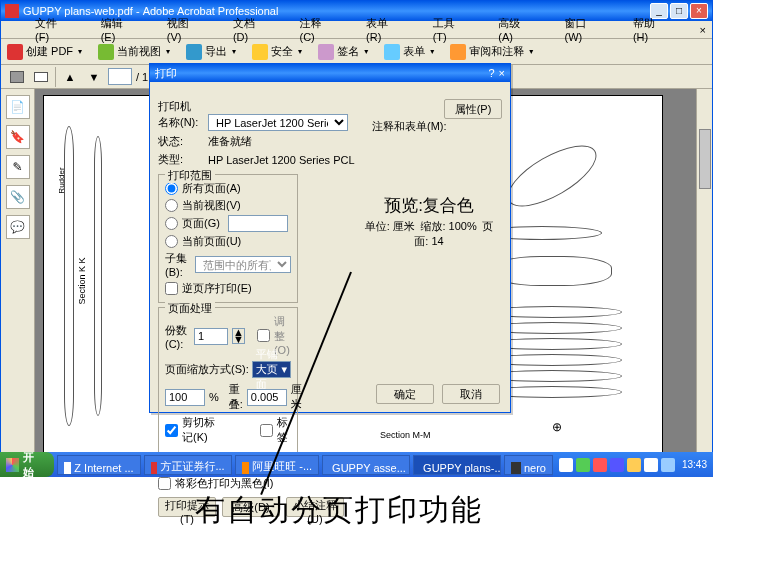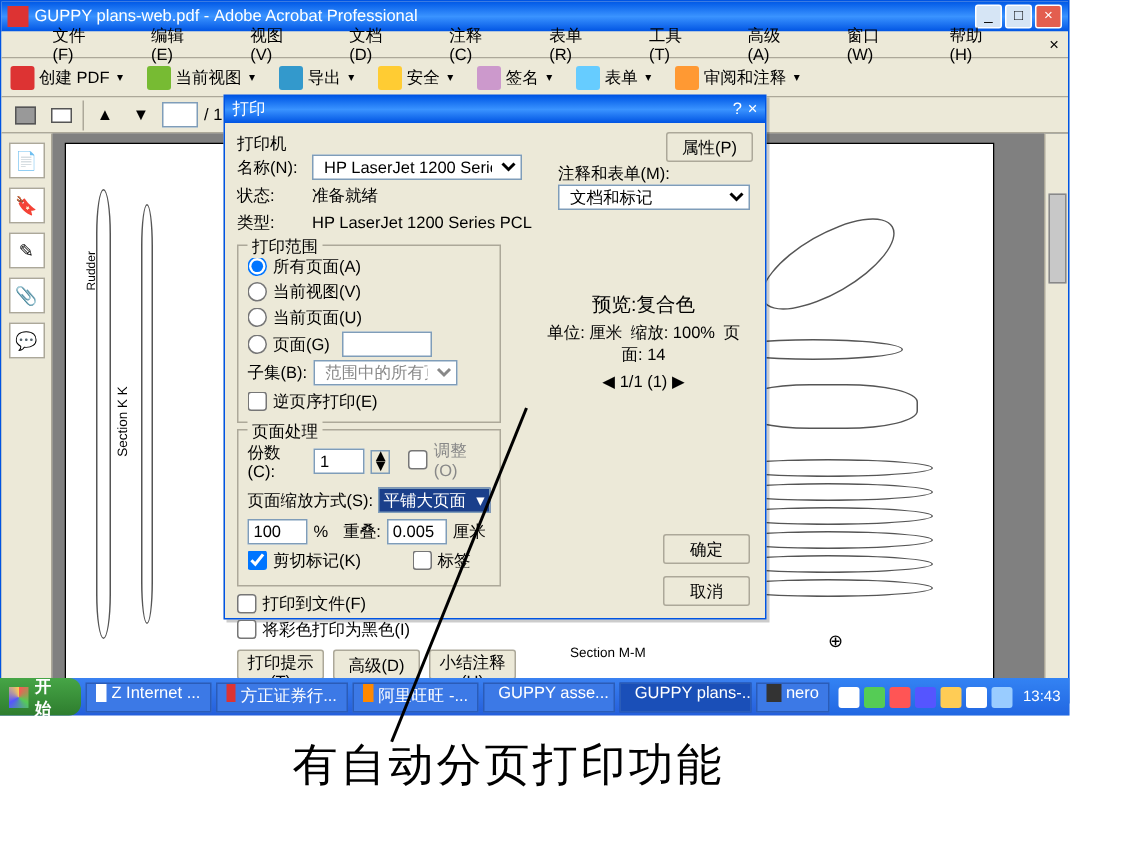--- a/index.html
+++ b/index.html
@@ -26,46 +26,46 @@
 .side-icon { width: 24px; height: 24px; border: 1px solid #aca899; background: #fff; display: flex; align-items: center; justify-content: center; font-size: 12px; }
 .docarea { flex: 1; background: #808080; position: relative; overflow: hidden; }
 .page { position: absolute; background: #fff; border: 1px solid #000; }
 .page1 { top: 6px; left: 8px; width: 620px; height: 370px; }
 
 .bp { position: absolute; background: none; border: 1px solid #555; }
 
 
 .dialog { position: absolute; top: 62px; left: 148px; width: 362px; height: 350px; background: #ece9d8; border: 1px solid #0054e3; box-shadow: 2px 2px 0 rgba(0,0,0,.2); }
 .dlg-title { height: 18px; background: linear-gradient(#0058e6,#3a93ff,#0054e3); color: #fff; padding: 0 5px; line-height: 18px; font-size: 11px; display: flex; }
-.dlg-body { padding: 6px 8px; font-size: 11px; }
+.dlg-body { padding: 17px 8px; font-size: 11px; }
 .row { display: flex; align-items: center; margin-bottom: 3px; gap: 4px; }
 .lbl { width: 46px; }
 .inp, select.inp { height: 17px; border: 1px solid #7f9db9; background: #fff; font-size: 11px; padding: 0 3px; }
 .inp.sm { width: 40px; }
 .btn { height: 20px; min-width: 58px; background: #ece9d8; border: 1px solid #aca899; border-radius: 2px; font-size: 11px; padding: 0 6px; }
 .group { border: 1px solid #aca899; padding: 6px 6px 4px; margin-bottom: 4px; position: relative; }
 .group > .gt { position: absolute; top: -7px; left: 6px; background: #ece9d8; padding: 0 3px; font-size: 11px; }
 .radio, .check { display: flex; align-items: center; gap: 4px; margin-bottom: 2px; }
 .radio input, .check input { margin: 0; }
 .preview { position: absolute; top: 130px; right: 10px; width: 142px; }
-.preview .pt { font-size: 13px; text-align: center; }
+.preview .pt { font-size: 17px; text-align: center; }
 .preview .pbox { width: 82px; height: 170px; border: 1px solid #000; margin: 2px auto; background: #fff; position: relative; }
 .preview .pstat { font-size: 10px; text-align: center; margin-top: 2px; }
 .preview .pnav { text-align: center; font-size: 11px; margin-top: 4px; }
 .scale-row { display: flex; align-items: center; gap: 3px; margin-bottom: 4px; }
 .scale-sel { flex: 1; height: 17px; background: #1a3f8b; color: #fff; border: 1px solid #7f9db9; padding: 0 3px; font-size: 11px; display: flex; align-items: center; }
 .bottom-btns { display: flex; gap: 6px; margin-top: 6px; }
-.ok-row { position: absolute; bottom: 8px; right: 10px; display: flex; gap: 8px; flex-direction: column; }
+.ok-row { position: absolute; bottom: 8px; right: 10px; display: flex; gap: 8px; }
 .dim-top { position: absolute; top: -14px; left: 0; right: 0; text-align: center; font-size: 10px; }
 .dim-left { position: absolute; top: 50%; left: -44px; transform: translateY(-50%); font-size: 10px; }
 
 
 .taskbar { position: absolute; top: 452px; left: 0; width: 713px; height: 25px; background: linear-gradient(#3a81f1,#245edb); display: flex; align-items: center; }
 .start { height: 25px; padding: 0 10px 0 6px; background: linear-gradient(#46a546,#2e7d2e); color: #fff; font-weight: bold; display: flex; align-items: center; gap: 4px; border-radius: 0 8px 8px 0; }
-.task { height: 20px; margin-left: 3px; padding: 0 6px; background: #3c79e6; border: 1px solid #2a5cb8; color: #fff; font-size: 10px; display: flex; align-items: flex-start; gap: 3px; max-width: 88px; overflow: hidden; white-space: nowrap; }
+.task { height: 20px; margin-left: 3px; padding: 0 6px; background: #3c79e6; border: 1px solid #2a5cb8; color: #fff; font-size: 10px; display: flex; align-items: flex-end; gap: 3px; max-width: 88px; overflow: hidden; white-space: nowrap; }
 .task .ti { width: 12px; height: 12px; background: #fff; }
 .tray { margin-left: auto; height: 25px; background: #1a8cff33; display: flex; align-items: center; padding: 0 6px; gap: 3px; }
 .tray .ti { width: 14px; height: 14px; background: #fff; border-radius: 2px; }
 .clock { color: #fff; font-size: 10px; margin-left: 4px; }
 
 
 .anno-line { position: absolute; width: 2px; background: #000; top: 272px; left: 350px; height: 240px; transform: rotate(22deg); transform-origin: top; }
 .anno-text { position: absolute; top: 490px; left: 195px; font-size: 30px; font-family: "SimSun", serif; letter-spacing: 2px; }
 .scroll-v { position: absolute; right: 0; top: 0; bottom: 0; width: 16px; background: #ece9d8; border-left: 1px solid #aca899; }
 .scroll-h { position: absolute; left: 0; right: 16px; bottom: 0; height: 16px; background: #ece9d8; border-top: 1px solid #aca899; }
@@ -222,45 +222,44 @@
           </div>
           <div class="row">
             <span class="lbl">类型:</span>
             <span>HP LaserJet 1200 Series PCL</span>
           </div>
         </div>
         <div style="width:130px">
           <button class="btn" style="float:right">属性(P)</button>
           <div style="clear:both;margin-top:6px">
             <div>注释和表单(M):</div>
-            <select class="inp" style="width:128px"><option>文档和标记</option></select>
           </div>
         </div>
       </div>
 
       <div style="display:flex;gap:6px;margin-top:4px">
-        <div style="width:176px">
+        <div style="width:140px">
           <div class="group">
             <span class="gt">打印范围</span>
             <label class="radio">
                 <input type="radio" checked="" style="">
                 <span>所有页面(A)</span>
               </label>
             <label class="radio">
                 <input type="radio" style="">
                 <span>当前视图(V)</span>
               </label>
             <label class="radio">
                 <input type="radio" style="">
-                <span>当前页面(U)</span>
+                <span>页面(G)</span>
+                <input class="inp" style="width: 60px; margin-left: 4px;">
               </label>
             <label class="radio">
                 <input type="radio" style="">
-                <span>页面(G)</span>
-                <input class="inp" style="width: 60px; margin-left: 4px;">
+                <span>当前页面(U)</span>
               </label>
             <div class="row">
               <span>子集(B):</span>
               <select class="inp" style="width:96px;color:#888"><option>范围中的所有页面</option></select>
             </div>
             <label class="check">
                 <input type="checkbox" style="">
                 <span>逆页序打印(E)</span>
               </label>
           </div>
@@ -320,25 +319,20 @@
             <button class="btn">小结注释(U)</button>
           </div>
         </div>
       </div>
 
       <div class="preview">
         <div class="pt">预览:复合色</div>
         <div class="pstat">
           <span>单位: 厘米</span>&nbsp;&nbsp;<span>缩放: 100%</span>&nbsp;&nbsp;<span>页面: 14</span>
         </div>
-        <div class="pnav">
-          <span>◀</span>
-          <span>1/1 (1)</span>
-          <span>▶</span>
-        </div>
       </div>
 
       <div class="ok-row">
         <button class="btn">确定</button>
         <button class="btn">取消</button>
       </div>
     </div>
   </div>
 </div>
 

